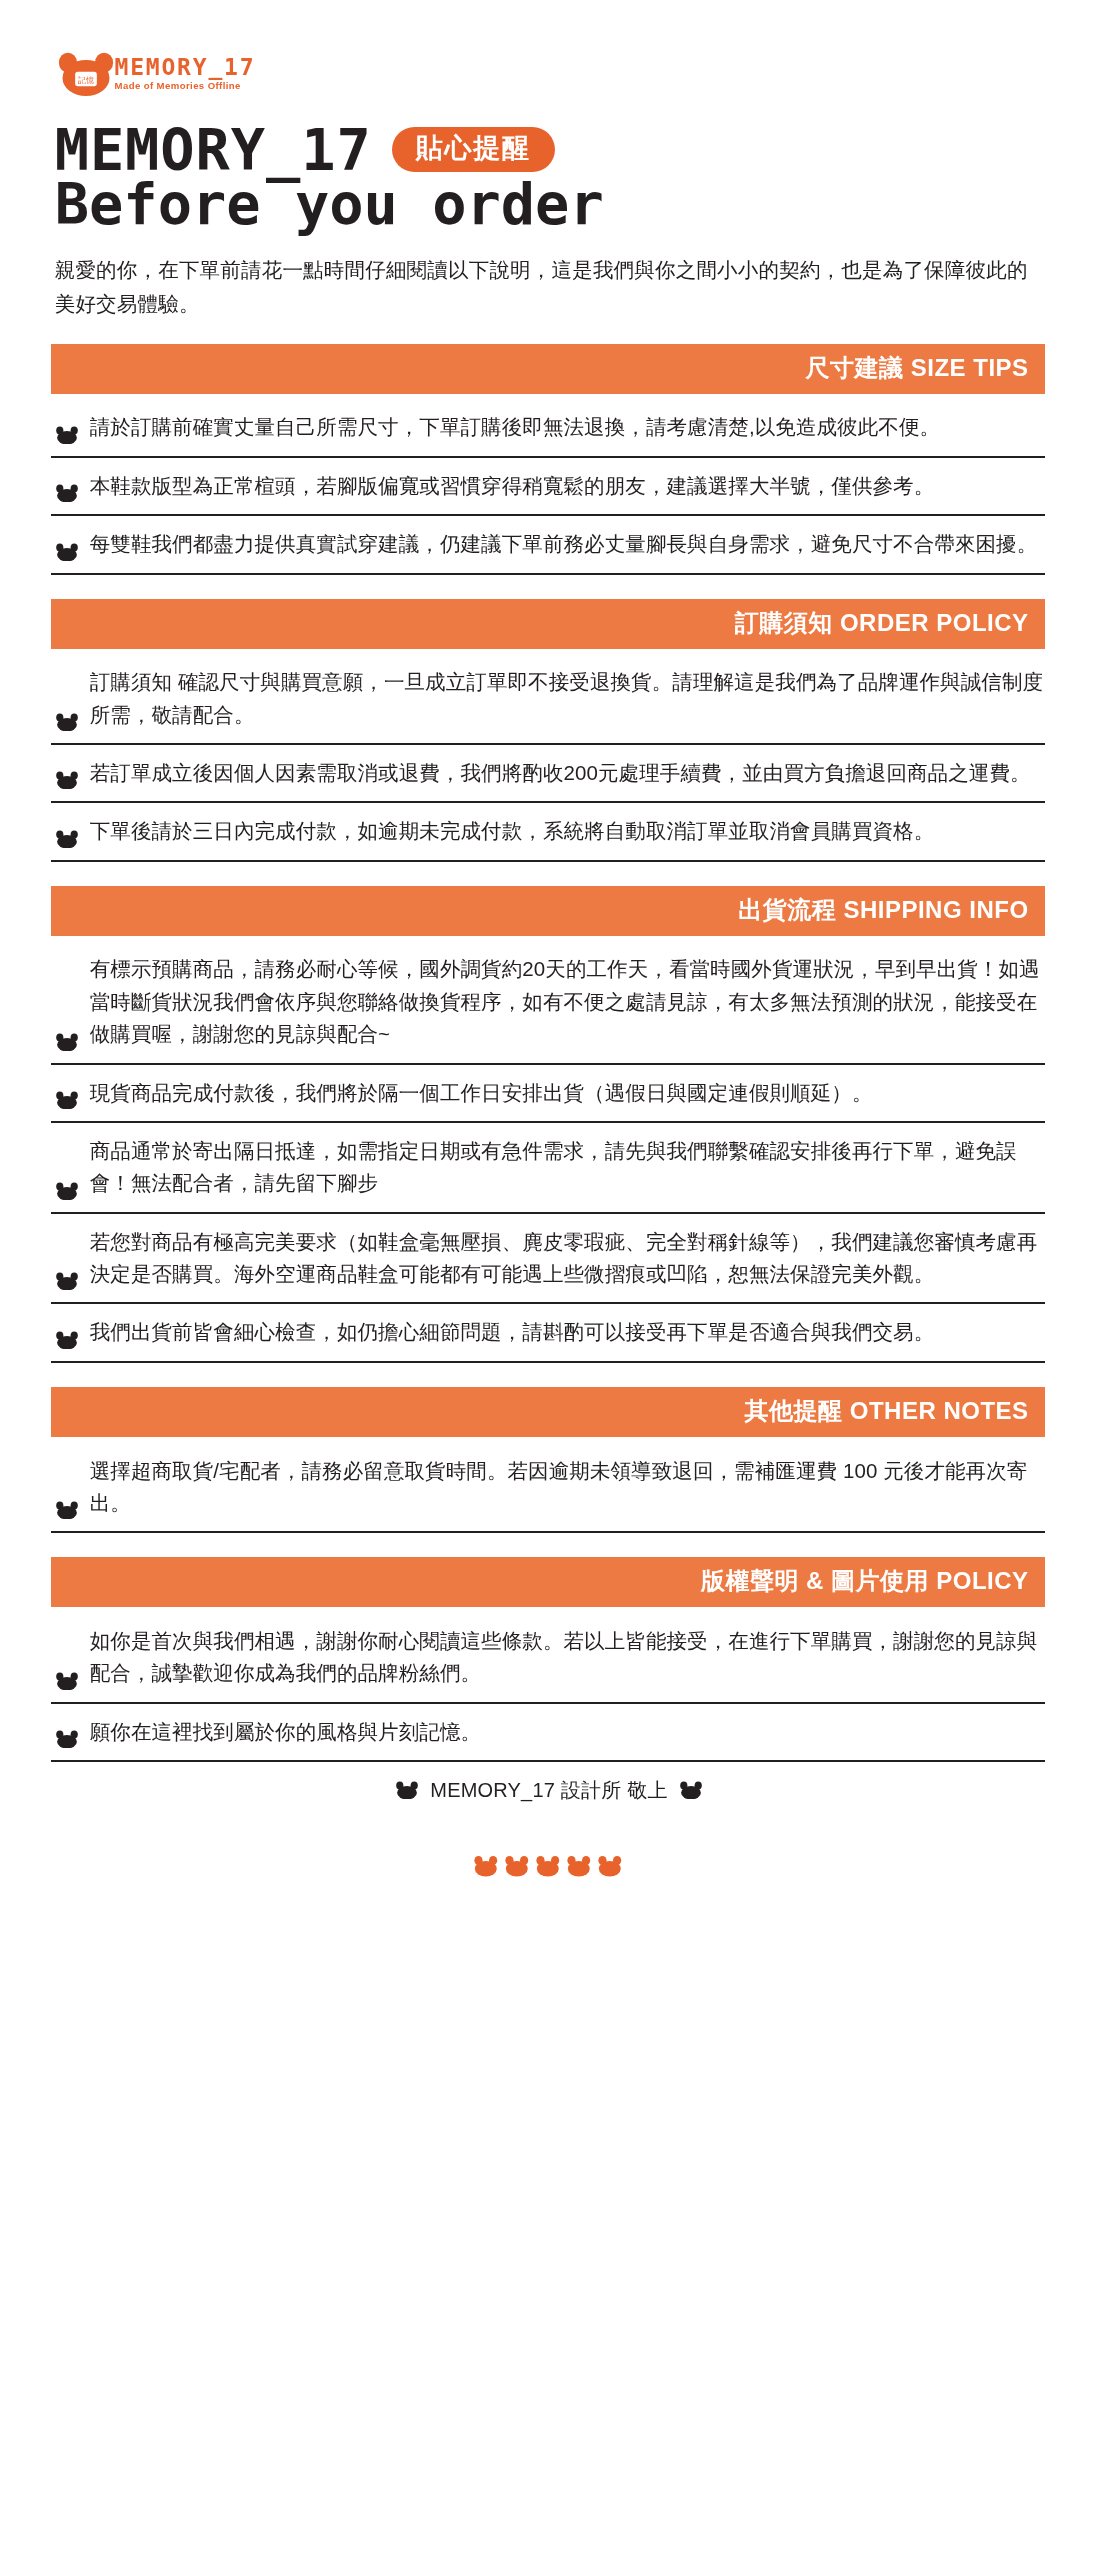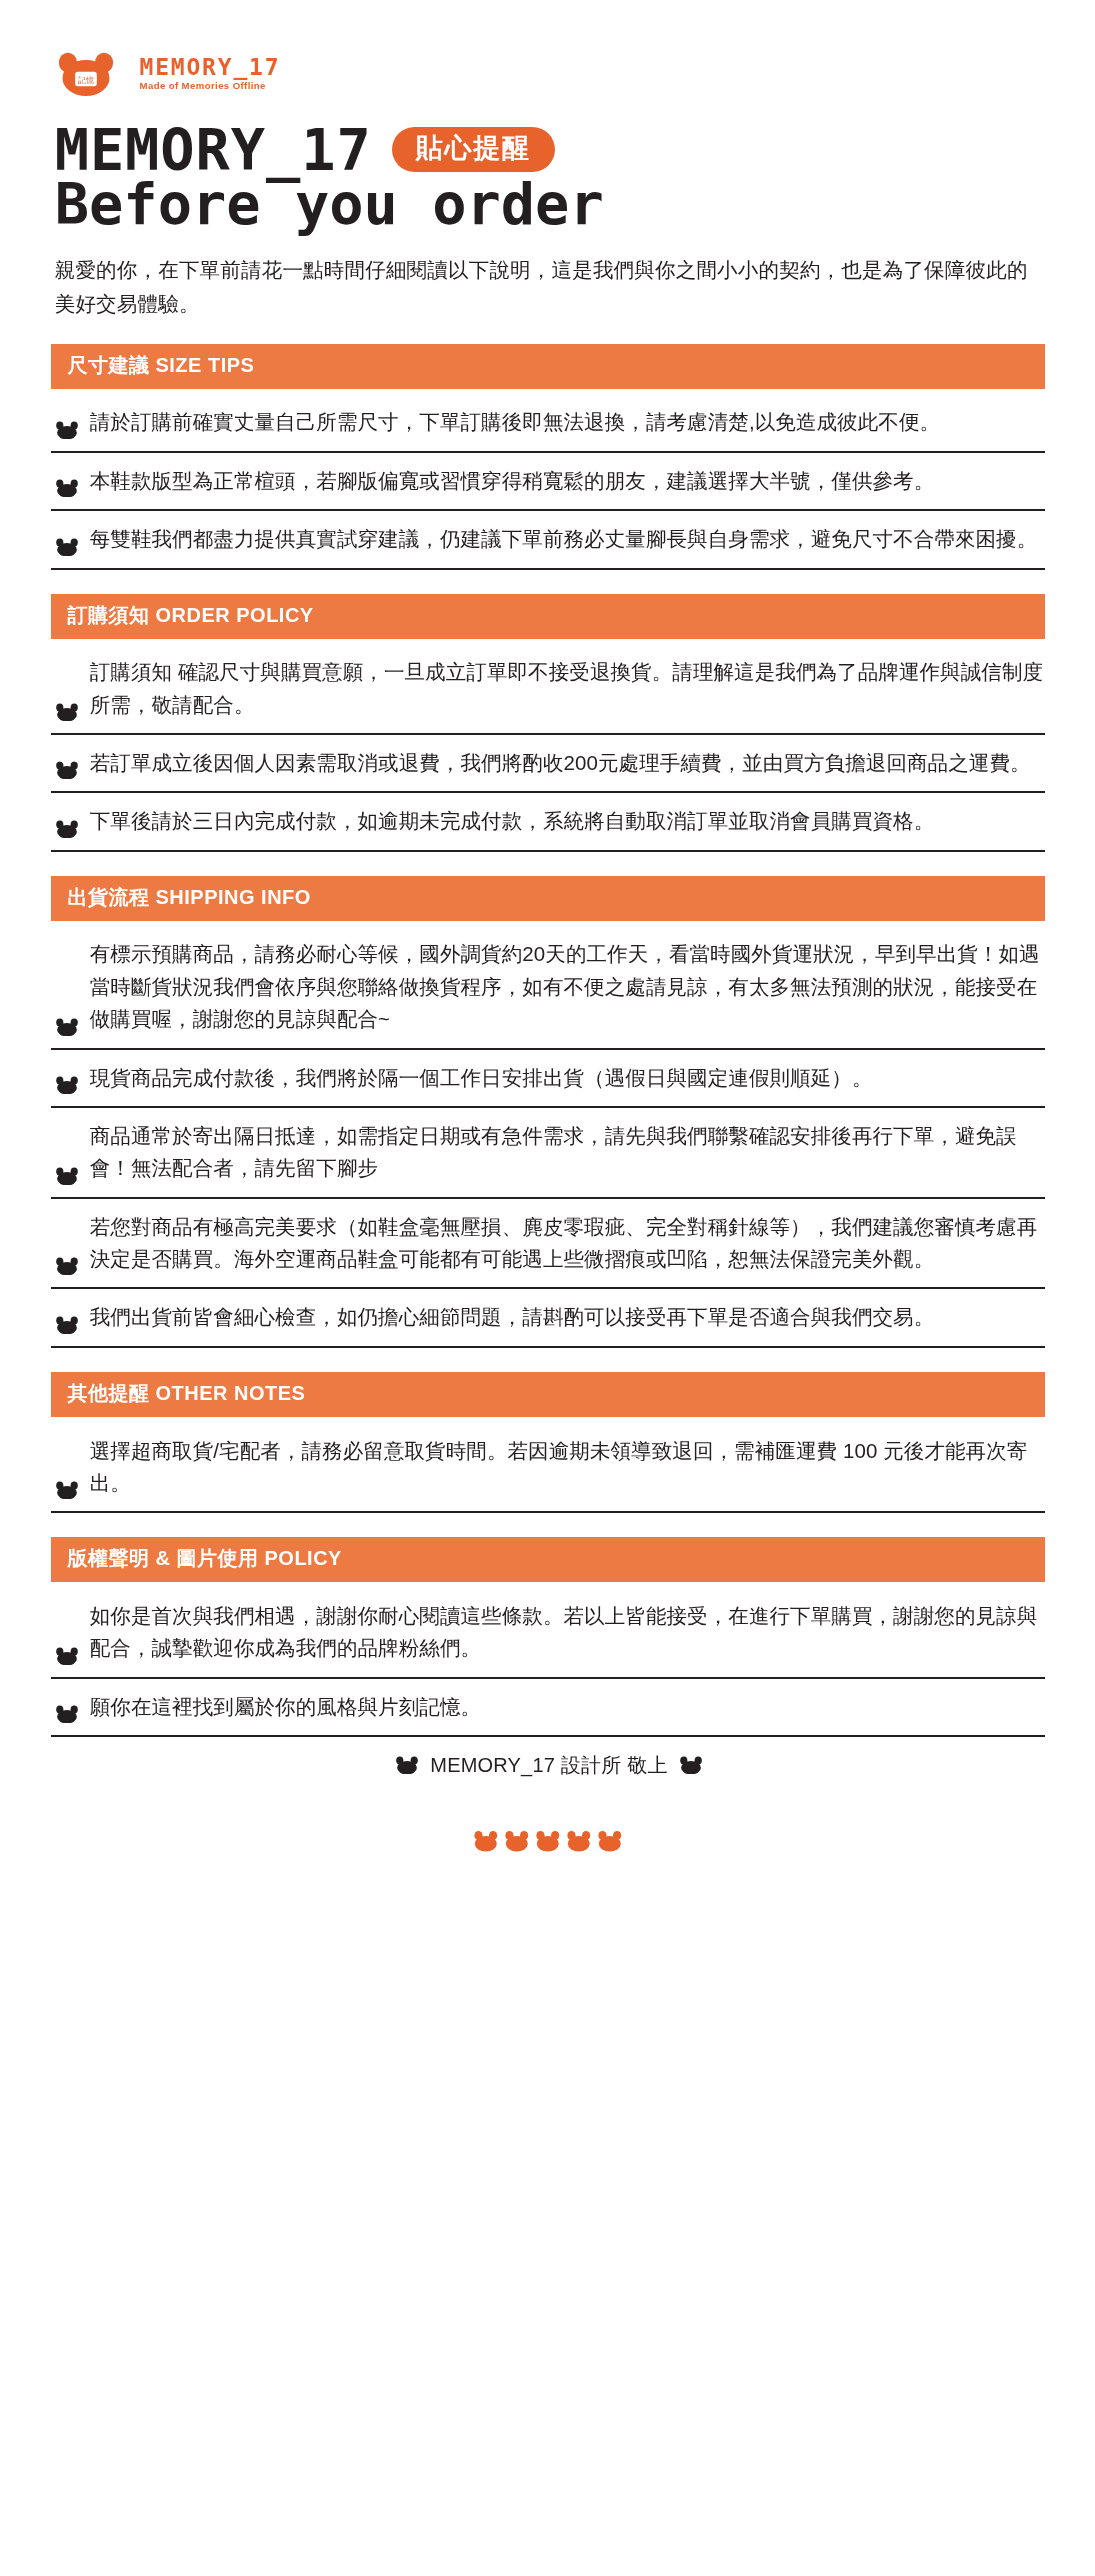--- a/index.html
+++ b/index.html
@@ -19,21 +19,21 @@
     min-height: 2576px;
     box-sizing: border-box;
     padding: 37px 51px 0 51px;
     position: relative;
   }
 
   
   .logo-row {
     display: flex;
     align-items: center;
-    gap: 25px;
+    gap: 0;
     margin: 12.8px 0 24px 5.5px;
   }
   .logo-mark {
     width: 58px;
     height: 47px;
     position: relative;
     flex: 0 0 auto;
   }
   .logo-mark svg { display: block; }
   .logo-text {
@@ -105,28 +105,29 @@
     letter-spacing: 0.2px;
     color: #231f20;
     margin: 3.7px 1.8px 24px 3.7px;
     max-width: 995px;
   }
 
   
   .section-head {
     background: #ee7a43;
     color: #ffffff;
-    font-size: 20px;
+    font-size: 24px;
     font-weight: bold;
     letter-spacing: 0.5px;
     padding: 8.2px 16.4px 10px 16.4px;
     margin: 24px 0 5.5px 0;
     display: block;
     width: 100%;
     box-sizing: border-box;
+    text-align: right;
   }
   .section-head.first { margin-top: 9px; }
 
   
   .item {
     display: flex;
     gap: 11px;
     align-items: flex-end;
     padding: 12px 1.8px 12px 3.7px;
     border-bottom: 2.3px solid #231f20;

